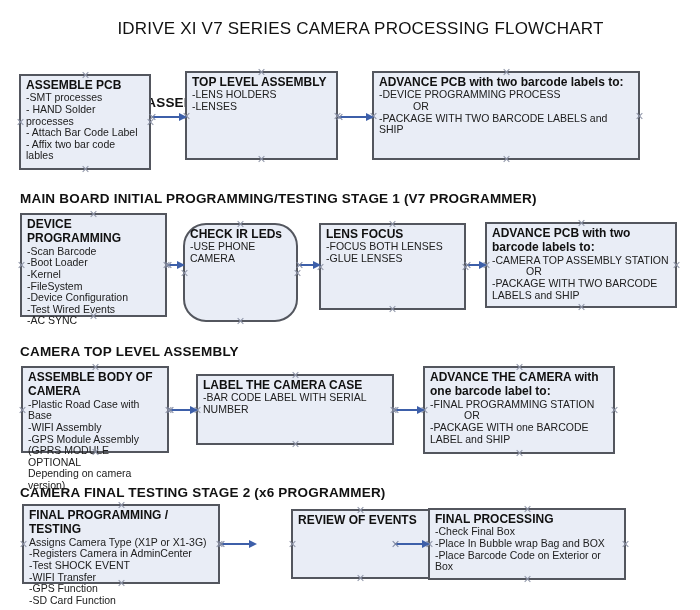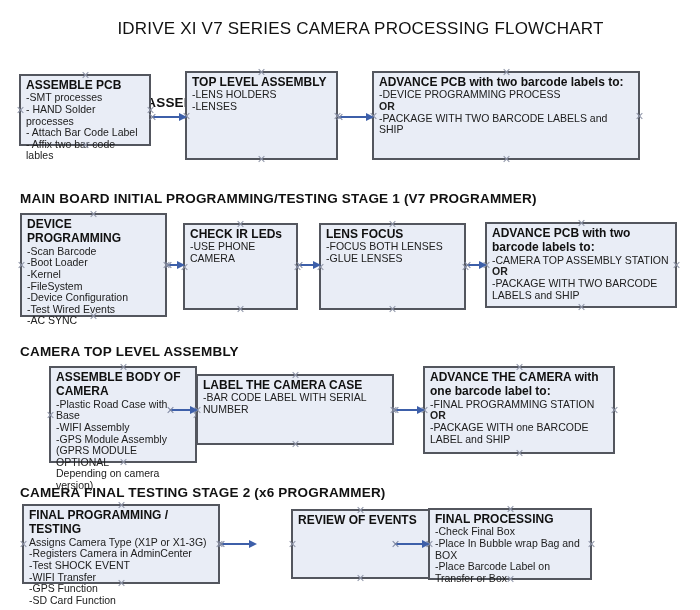--- a/index.html
+++ b/index.html
@@ -21,21 +21,21 @@
     position:absolute; font-size:13.5px; font-weight:bold; color:#111;
     white-space:nowrap; letter-spacing:0.2px;
   }
 
   .box {
     position:absolute; background:#e9edf6; border:2px solid #53565e;
     padding:2px 5px 0 5px;
   }
   .box-title { font-size:12px; font-weight:bold; line-height:1.2; color:#101010; }
   .box-line  { font-size:10.5px; line-height:11.6px; color:#202020; }
-  .box-line.bold { font-weight:bold; }
+  .box-line.bold { font-weight:normal;margin-left:34px; }
 
   
   .handle { position:absolute; width:8px; height:8px; pointer-events:none; }
   .handle::before,.handle::after {
     content:""; position:absolute; left:3.5px; top:0; width:1px; height:8px;
     background:#8d93a6;
   }
   .handle::before { transform:rotate(45deg); }
   .handle::after  { transform:rotate(-45deg); }
   .h-top    { left:50%; top:-5px;    margin-left:-4px; }
@@ -63,21 +63,21 @@
 
 <div class="canvas">
 
   <div class="page-title">IDRIVE XI V7 SERIES CAMERA PROCESSING FLOWCHART</div>
 
   <div class="section-heading" style="left:20px; top:48px;margin-top:47px;">MAIN BOARD PCB ASSEMBLY PROCESS</div>
   <div class="section-heading" style="left:20px; top:191px;">MAIN BOARD INITIAL PROGRAMMING/TESTING STAGE 1 (V7 PROGRAMMER)</div>
   <div class="section-heading" style="left:20px; top:344px;">CAMERA TOP LEVEL ASSEMBLY</div>
   <div class="section-heading" style="left:20px; top:485px;">CAMERA FINAL TESTING STAGE 2 (x6 PROGRAMMER)</div>
 
-  <div class="box" style="left:19px; top:74px; width:132px; height:72px;">
+  <div class="box" style="left:19px; top:74px; width:132px; height:96px;">
     <div class="box-title">ASSEMBLE PCB</div>
     <div class="box-lines">
         <div class="box-line">-SMT processes</div>
         <div class="box-line">- HAND Solder processes</div>
         <div class="box-line">- Attach Bar Code Label</div>
         <div class="box-line">- Affix two bar code lables</div>
       </div>
     <span class="handle h-top"></span>
     <span class="handle h-bottom"></span>
     <span class="handle h-left"></span>
@@ -119,21 +119,21 @@
         <div class="box-line">-Device Configuration</div>
         <div class="box-line">-Test Wired Events</div>
         <div class="box-line">-AC SYNC</div>
       </div>
     <span class="handle h-top"></span>
     <span class="handle h-bottom"></span>
     <span class="handle h-left"></span>
     <span class="handle h-right"></span>
   </div>
 
-  <div class="box" style="left:183px; top:223px; width:115px; height:87px;">
+  <div class="box" style="left:183px; top:223px; width:115px; height:99px;border-radius:23px;">
     <div class="box-title">CHECK IR LEDs</div>
     <div class="box-lines">
         <div class="box-line">-USE PHONE CAMERA</div>
       </div>
     <span class="handle h-top"></span>
     <span class="handle h-bottom"></span>
     <span class="handle h-left"></span>
     <span class="handle h-right"></span>
   </div>
 
@@ -155,21 +155,21 @@
         <div class="box-line">-CAMERA TOP ASSEMBLY STATION</div>
         <div class="box-line bold">OR</div>
         <div class="box-line">-PACKAGE WITH TWO BARCODE LABELS and SHIP</div>
       </div>
     <span class="handle h-top"></span>
     <span class="handle h-bottom"></span>
     <span class="handle h-left"></span>
     <span class="handle h-right"></span>
   </div>
 
-  <div class="box" style="left:21px; top:366px; width:148px; height:97px;margin-left:28px;">
+  <div class="box" style="left:21px; top:366px; width:148px; height:87px;">
     <div class="box-title">ASSEMBLE BODY OF CAMERA</div>
     <div class="box-lines">
         <div class="box-line">-Plastic Road Case with Base</div>
         <div class="box-line">-WIFI Assembly</div>
         <div class="box-line">-GPS Module Assembly</div>
         <div class="box-line">(GPRS MODULE OPTIONAL</div>
         <div class="box-line">Depending on camera version)</div>
       </div>
     <span class="handle h-top"></span>
     <span class="handle h-bottom"></span>
@@ -218,26 +218,26 @@
   </div>
 
   <div class="box" style="left:255px; top:509px; width:139px; height:70px;margin-left:36px;">
     <div class="box-title">REVIEW OF EVENTS</div>
     <span class="handle h-top"></span>
     <span class="handle h-bottom"></span>
     <span class="handle h-left"></span>
     <span class="handle h-right"></span>
   </div>
 
-  <div class="box" style="left:428px; top:508px; width:164px; height:72px;">
+  <div class="box" style="left:428px; top:508px; width:198px; height:72px;">
     <div class="box-title">FINAL PROCESSING</div>
     <div class="box-lines">
         <div class="box-line">-Check Final Box</div>
         <div class="box-line">-Place In Bubble wrap Bag and BOX</div>
-        <div class="box-line">-Place Barcode Label on Transfer or Box</div>
+        <div class="box-line">-Place Barcode Code on Exterior or Box</div>
       </div>
     <span class="handle h-top"></span>
     <span class="handle h-bottom"></span>
     <span class="handle h-left"></span>
     <span class="handle h-right"></span>
   </div>
 
   <div class="arrow" style="left:152px; top:116px; width:33px;">
       <span class="arrow-x"></span>
     </div>

